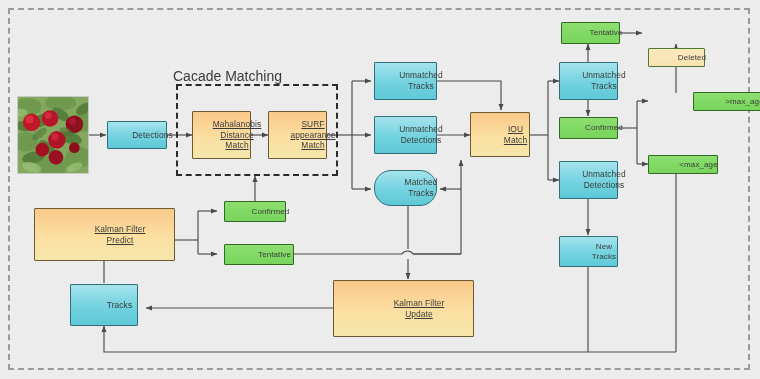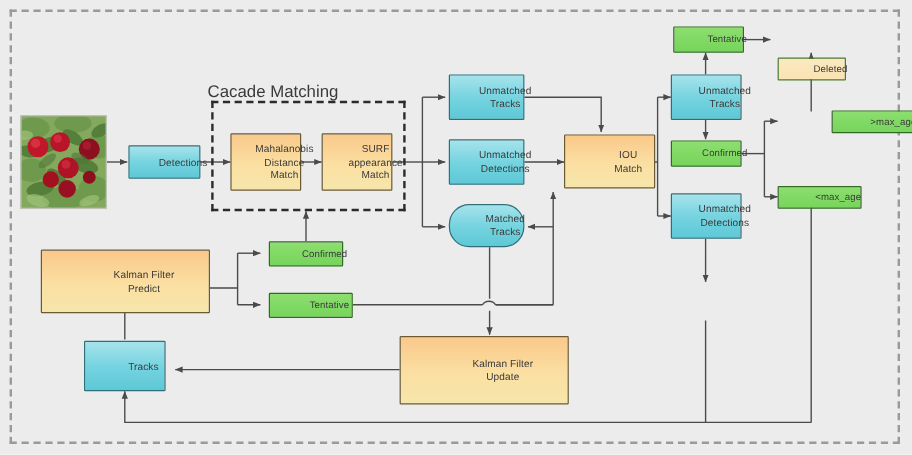--- a/index.html
+++ b/index.html
@@ -34,20 +34,21 @@
     border-radius:1px;
     padding-left:31px;
   }
   .cyan{
     background:linear-gradient(180deg,#a6e3ec 0%,#76d4e0 50%,#5ec8d6 100%);
     border-color:#2f6f7a;
   }
   .orange{
     background:linear-gradient(180deg,#f9c98a 0%,#fbdfa2 55%,#f6e6ab 100%);
     border-color:#6b5a34;
+    text-decoration:underline;
   }
   .green{
     background:linear-gradient(180deg,#8ede70 0%,#7fd963 55%,#79d45e 100%);
     border-color:#2f6b22;
   }
   .cream{
     background:linear-gradient(180deg,#fbe9bf 0%,#f9e3b2 100%);
     border-color:#4e7a2e;
   }
   .node.small{font-size:8px;line-height:9.5px;}
@@ -215,31 +216,32 @@
 
   <div class="node cyan" style="left:374px;top:62px;width:63px;height:38px;">Unmatched
 Tracks</div>
 
   <div class="node cyan" style="left:374px;top:116px;width:63px;height:38px;">Unmatched
 Detections</div>
 
   <div class="node cyan" style="left:374px;top:170px;width:63px;height:36px;border-radius:17px;">Matched
 Tracks</div>
 
-  <div class="node orange" style="left:470px;top:112px;width:76px;height:45px;">IOU
+  <div class="node orange" style="left:470px;top:112px;width:60px;height:45px;">IOU
 Match</div>
 
   <div class="node cyan" style="left:559px;top:62px;width:59px;height:38px;">Unmatched
 Tracks</div>
 
   <div class="node green small" style="left:559px;top:117px;width:59px;height:22px;">Confirmed</div>
 
   <div class="node cyan" style="left:559px;top:161px;width:59px;height:38px;">Unmatched
 Detections</div>
 
+  <div class="node cyan small" style="left:559px;top:236px;width:59px;height:31px;">New Tracks</div>
 
   <div class="node green small" style="left:561px;top:22px;width:59px;height:22px;">Tentative</div>
 
   <div class="node cream small" style="left:648px;top:24px;width:57px;height:19px;margin-top:24px;">Deleted</div>
 
   <div class="node green small" style="left:648px;top:92px;width:72px;height:19px;margin-left:45px;">&gt;max_age</div>
 
   <div class="node green small" style="left:648px;top:155px;width:70px;height:19px;">&lt;max_age</div>
 
   <div class="node orange" style="left:34px;top:208px;width:141px;height:53px;">Kalman Filter

